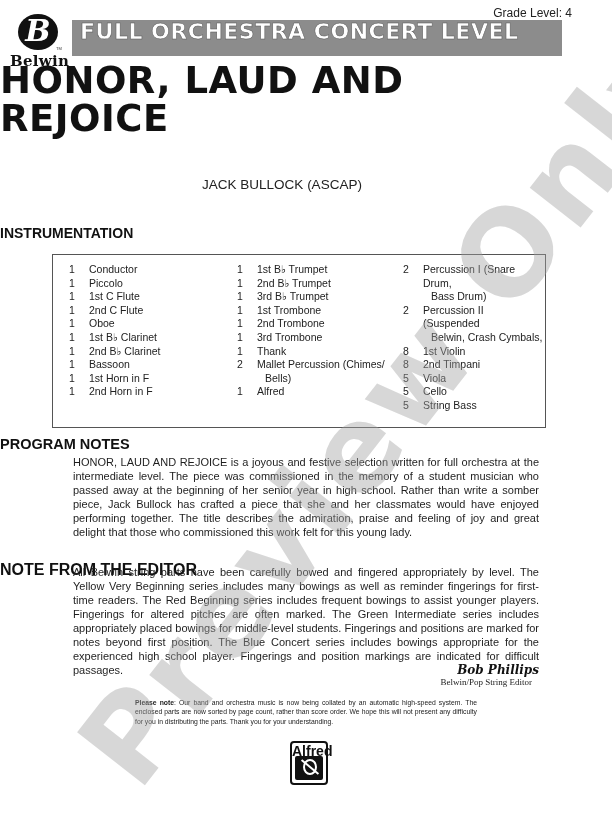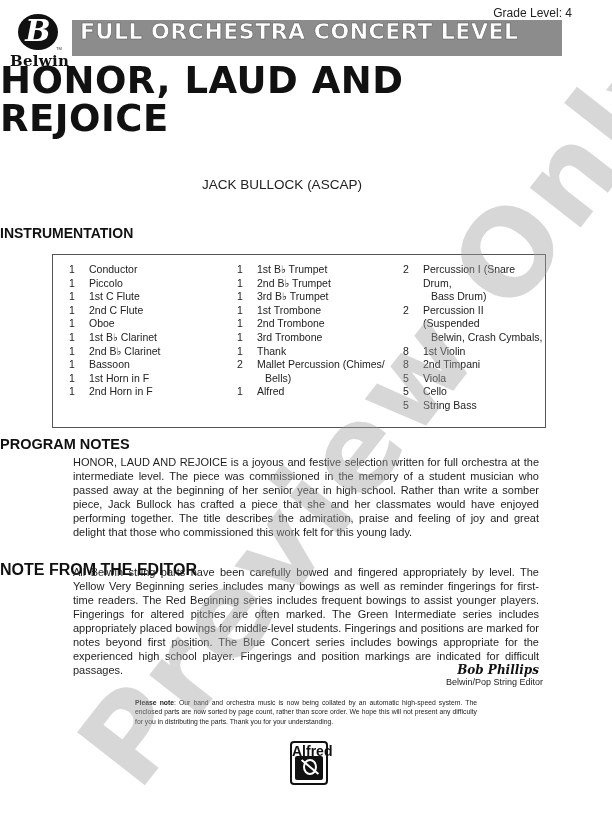--- a/index.html
+++ b/index.html
@@ -26,21 +26,21 @@
   .cont { padding-left:8px; }
   .c1 { left:16px; width:150px; }
   .c2 { left:184px; width:166px; }
   .c3 { left:350px; width:140px; }
   .notes-h { top:436px; font-size:14.5px; }
   .para { left:73px; width:466px; font-size:11px; line-height:14px; text-align:justify; color:#1e1e1e; }
   .p1 { top:455px; }
   .editor-h { top:561px; font-size:16px; }
   .p2 { top:565px; }
   .sig { right:73px; top:663px; font-family:"DejaVu Serif", serif; font-style:italic; font-weight:bold; font-size:12px; color:#111; }
-  .sig-title { right:69px; top:677px; font-size:9px; color:#222; }
+  .sig-title { right:80px; top:677px; font-size:9px; color:#222;font-family:Liberation Serif, serif; }
   .please { left:135px; width:342px; top:698px; font-size:6.8px; line-height:9.3px; text-align:justify; color:#222; }
   .please b { font-weight:bold; }
   .alfred { left:290px; top:741px; width:34px; height:40px; border:2px solid #111; border-radius:4px; background:#fff; }
   .alfred-word { position:absolute; left:0; top:0; width:34px; text-align:center; font-weight:bold; font-size:14px; color:#111; }
   .alfred-mark { position:absolute; left:3px; top:13px; width:28px; height:24px; background:#111; border-radius:2px; }
   .alfred-o { position:absolute; left:8px; top:3px; width:10px; height:12px; border:2px solid #fff; border-radius:50%; }
   .alfred-x { position:absolute; left:4px; top:10px; width:22px; height:2px; background:#fff; transform:rotate(40deg); }
   .watermark { left:-40px; top:400px; width:760px; text-align:center; transform:rotate(-52deg); transform-origin:50% 50%;
                font-family:"DejaVu Sans", sans-serif; font-weight:bold; font-size:118px; color:rgba(160,160,160,0.42); white-space:nowrap; letter-spacing:4px; pointer-events:none; }
 </style>

